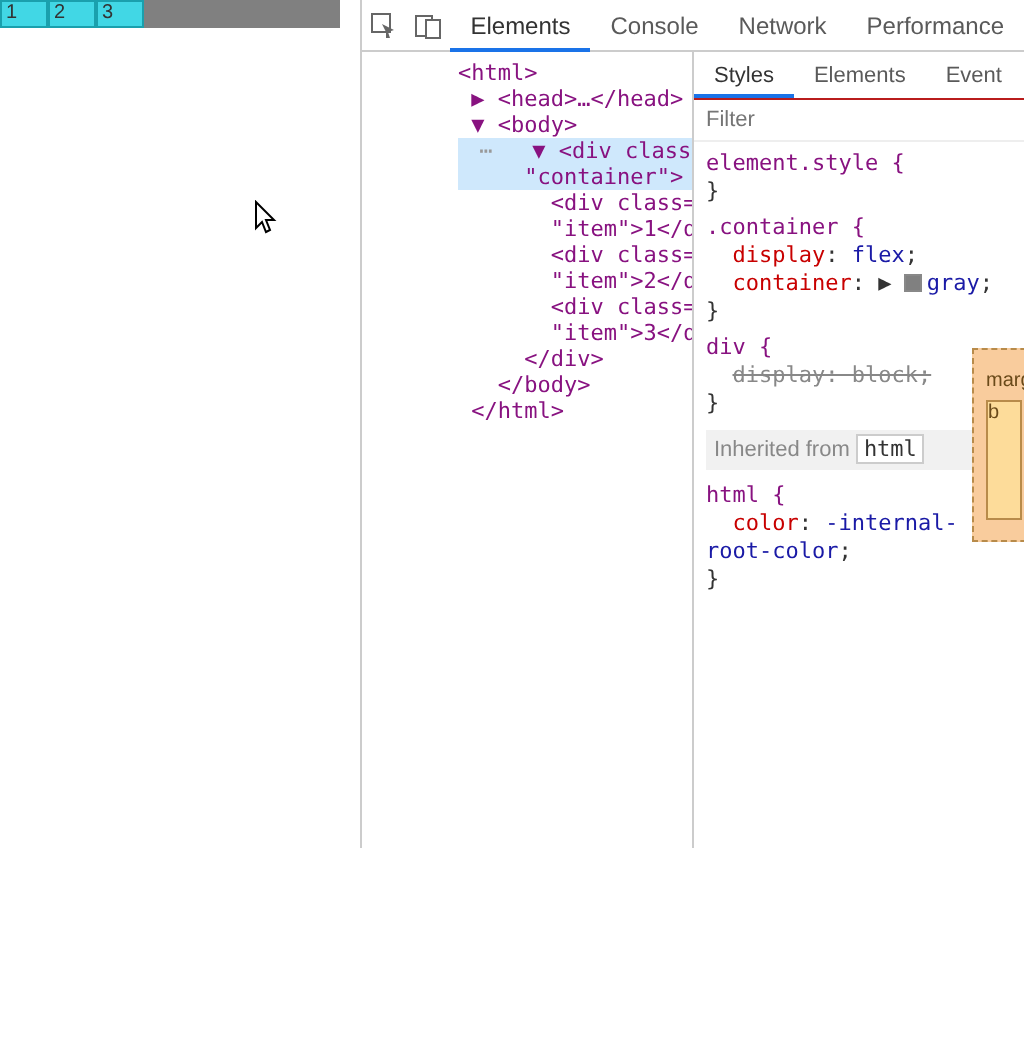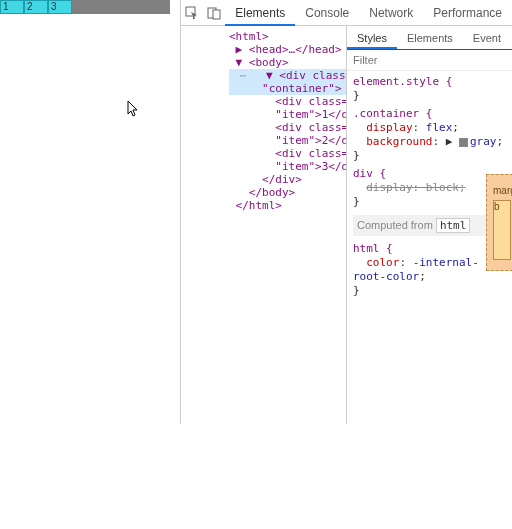--- a/index.html
+++ b/index.html
@@ -121,30 +121,30 @@
         <input type="text" placeholder="Filter" style="">
       </div>
       <div class="cssblocks">
         <div class="rule">
           <div><span class="sel">element.style {</span></div>
           <div>}</div>
         </div>
         <div class="rule">
           <div><span class="sel">.container {</span></div>
           <div>&nbsp;&nbsp;<span class="prop">display</span>: <span class="valc">flex</span>;</div>
-          <div>&nbsp;&nbsp;<span class="prop">background</span>: ▶ <span class="swatch"></span><span class="valc">gray</span>;</div>
+          <div>&nbsp;&nbsp;<span class="prop">container</span>: ▶ <span class="swatch"></span><span class="valc">gray</span>;</div>
           <div>}</div>
         </div>
         <div class="rule">
           <div><span class="sel">div {</span></div>
           <div>&nbsp;&nbsp;<span class="strike">display: block;</span></div>
           <div>}</div>
         </div>
         <div class="inherited">
-          <span>Computed from</span> <code>html</code>
+          <span>Inherited from</span> <code>html</code>
         </div>
         <div class="rule">
           <div><span class="sel">html {</span></div>
           <div>&nbsp;&nbsp;<span class="prop">color</span>: <span class="valc">-internal-root-color</span>;</div>
           <div>}</div>
         </div>
       </div>
 
       <div class="boxmodel">
         <div class="bm-margin">

